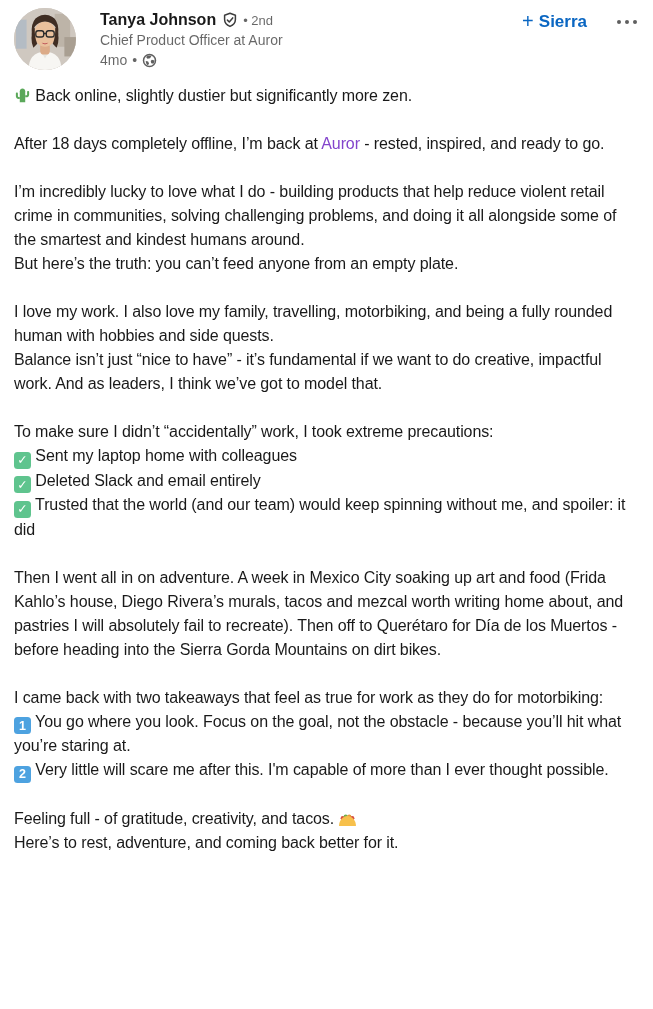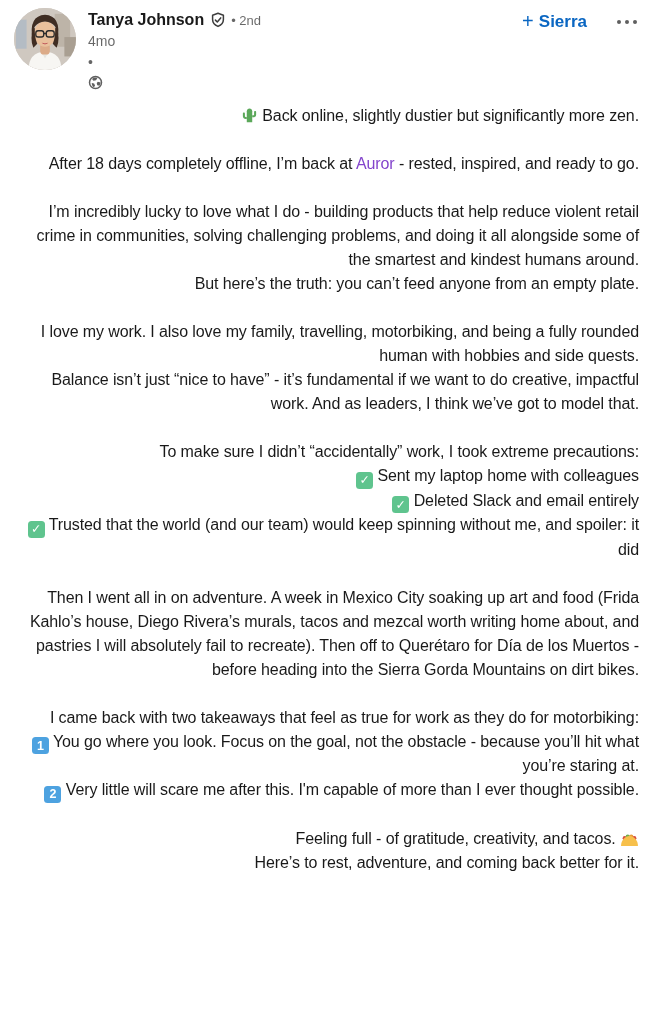--- a/index.html
+++ b/index.html
@@ -11,45 +11,45 @@
   }
   .post { padding: 8px 14px 0 14px; position: relative; }
 
   
   .header { display: flex; gap: 12px; align-items: flex-start; }
   .avatar {
     width: 62px; height: 62px; border-radius: 50%; overflow: hidden;
     flex: 0 0 62px; cursor: pointer; background: #cfc8c0;
   }
   .avatar svg { display: block; width: 100%; height: 100%; }
-  .id-block { padding-top: 3px; }
+  .id-block { padding-top: 3px; margin-left: 12px; }
   .name-row { display: flex; align-items: center; gap: 5px; }
   .name { font-size: 16px; font-weight: 700; color: rgba(0,0,0,0.9); cursor: pointer; }
   .badge { display: inline-flex; margin-left: 1px; }
   .degree { font-size: 13px; color: rgba(0,0,0,0.6); }
   .headline { font-size: 14px; color: rgba(0,0,0,0.6); margin-top: 3px; }
   .meta { font-size: 14px; color: rgba(0,0,0,0.6); margin-top: 4px;
-          display: flex; align-items: flex-start; gap: 5px; flex-direction: column; }
+          display: flex; align-items: flex-end; gap: 5px; }
   .meta .globe { display: inline-flex; }
 
   
   .actions { position: absolute; top: 8px; right: 14px;
              display: flex; align-items: center; gap: 22px; }
   .follow { display: inline-flex; align-items: center; gap: 5px;
             background: none; border: none; cursor: pointer;
             color: #0a66c2; font-family: inherit;
             font-size: 17px; font-weight: 600; padding: 4px 6px; }
   .follow .plus { font-size: 20px; font-weight: 400; line-height: 1; margin-top: -2px; }
   .more { background: none; border: none; cursor: pointer;
           display: inline-flex; gap: 4px; padding: 8px 2px; }
   .more .d { width: 4px; height: 4px; border-radius: 50%; background: #5f5f5f; }
 
   
   .body-text { margin-top: 14px; font-size: 16px; line-height: 24px;
-               color: rgba(0,0,0,0.9); letter-spacing: -0.1px; text-align: right; }
+               color: rgba(0,0,0,0.9); letter-spacing: -0.1px; }
   .body-text p { margin: 0; }
   .body-text p + p { margin-top: 24px; }
   a.mention { color: #8344cc; font-weight: 400; text-decoration: none; cursor: pointer; }
 
   
   .emoji { display: inline-flex; align-items: center; justify-content: center; }
   .emoji svg { display: block; }
   .emoji-cactus, .emoji-taco { vertical-align: -3px; }
   .kbox { display: inline-flex; width: 17px; height: 17px; border-radius: 3.5px;
           align-items: center; justify-content: center; color: #fff;
@@ -90,20 +90,21 @@
       <div class="name-row">
         <span class="name">Tanya Johnson</span>
         <span class="badge">
           <svg viewBox="0 0 16 16" width="16" height="16" fill="none" stroke="#3d3d3d" stroke-width="1.5" stroke-linecap="round" stroke-linejoin="round">
             <path d="M8 1.3l5.4 1.9v4.2c0 3.3-2.2 5.6-5.4 7-3.2-1.4-5.4-3.7-5.4-7V3.2z"></path>
             <path d="M5.4 8.1l1.9 1.9 3.4-4.1"></path>
           </svg>
         </span>
         <span class="degree"><span>•</span> <span>2nd</span></span>
       </div>
+      <div class="headline">Chief Product Officer at Auror</div>
       <div class="meta">
         <span>4mo</span>
         <span>•</span>
         <span class="globe">
           <svg viewBox="0 0 16 16" width="15" height="15">
             <circle cx="8" cy="8" r="6.4" fill="none" stroke="#5f5f5f" stroke-width="1.6"></circle>
             <path fill="#5f5f5f" d="M5.1 3.4c1.6-.9 3.5-1 4.9-.2L8.6 5.6l-2.8.5L4.6 4.7z"></path>
             <path fill="#5f5f5f" d="M10.5 7.3l3 .7-1.2 3.5-2.4-.6-.6-2.4z"></path>
             <path fill="#5f5f5f" d="M4 8.5l2.5.5 1 2.3-1.3 1.9C4.7 12.2 4 10.4 4 8.5z"></path>
           </svg>

